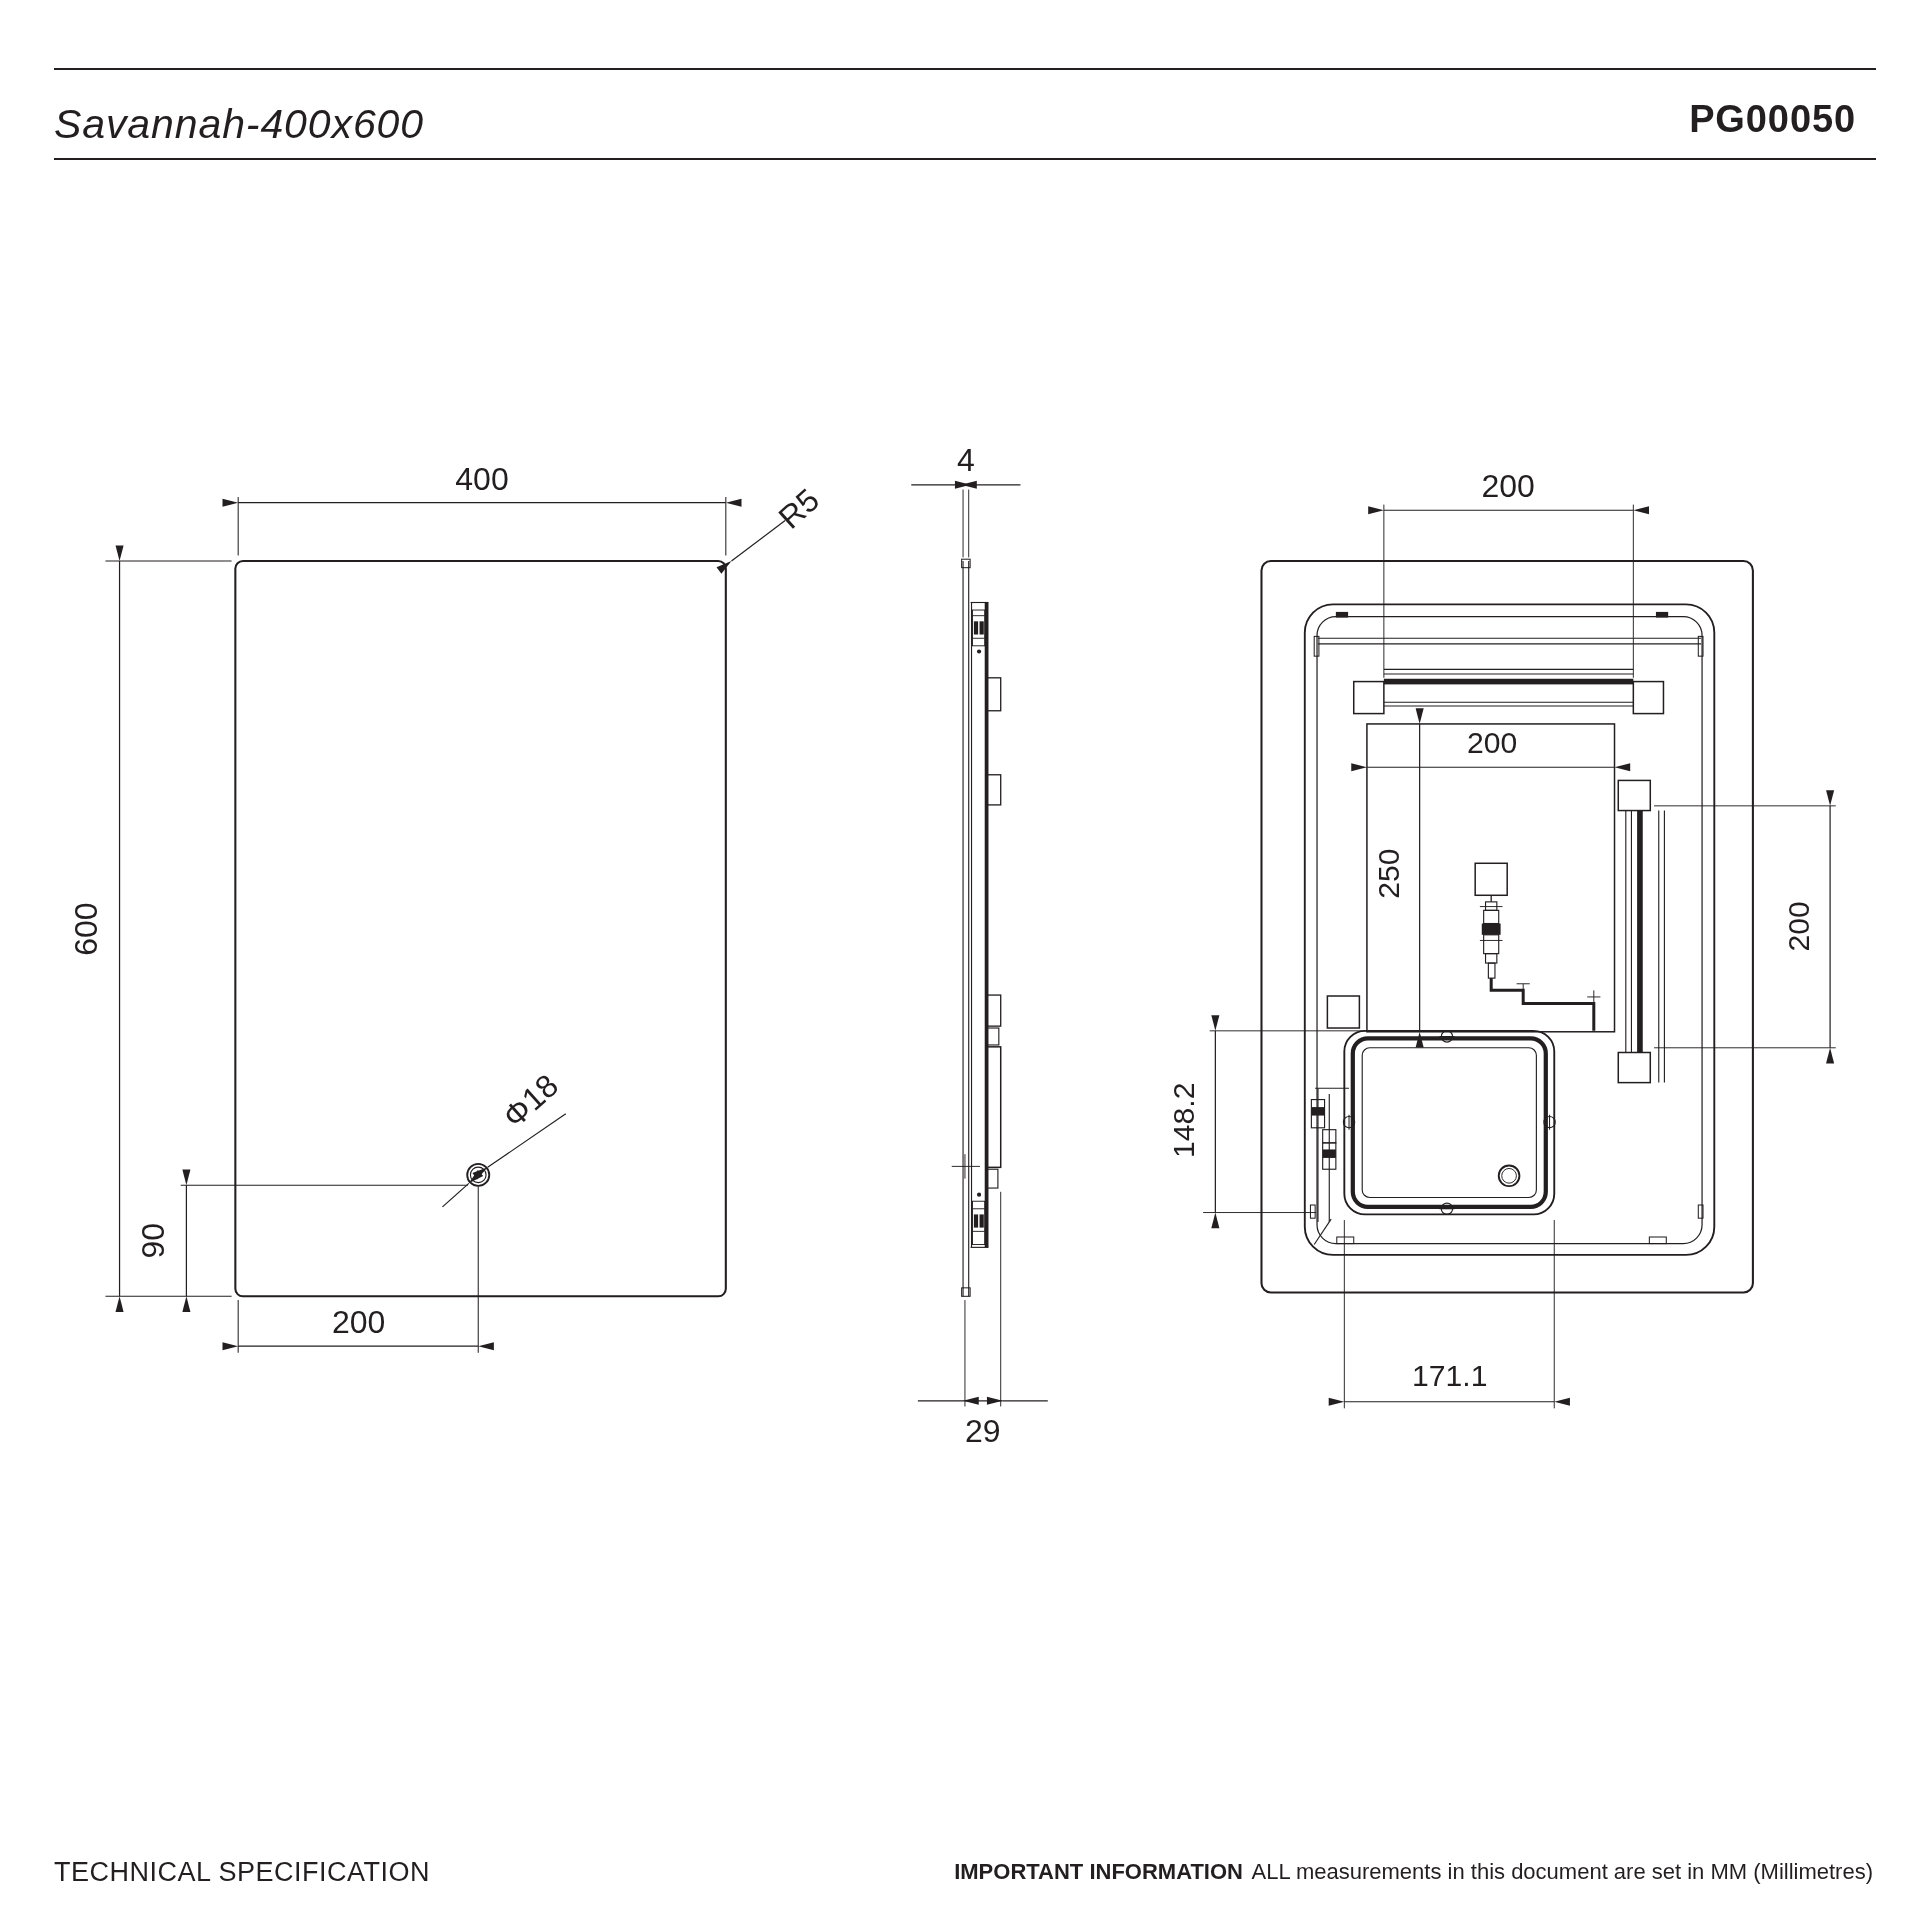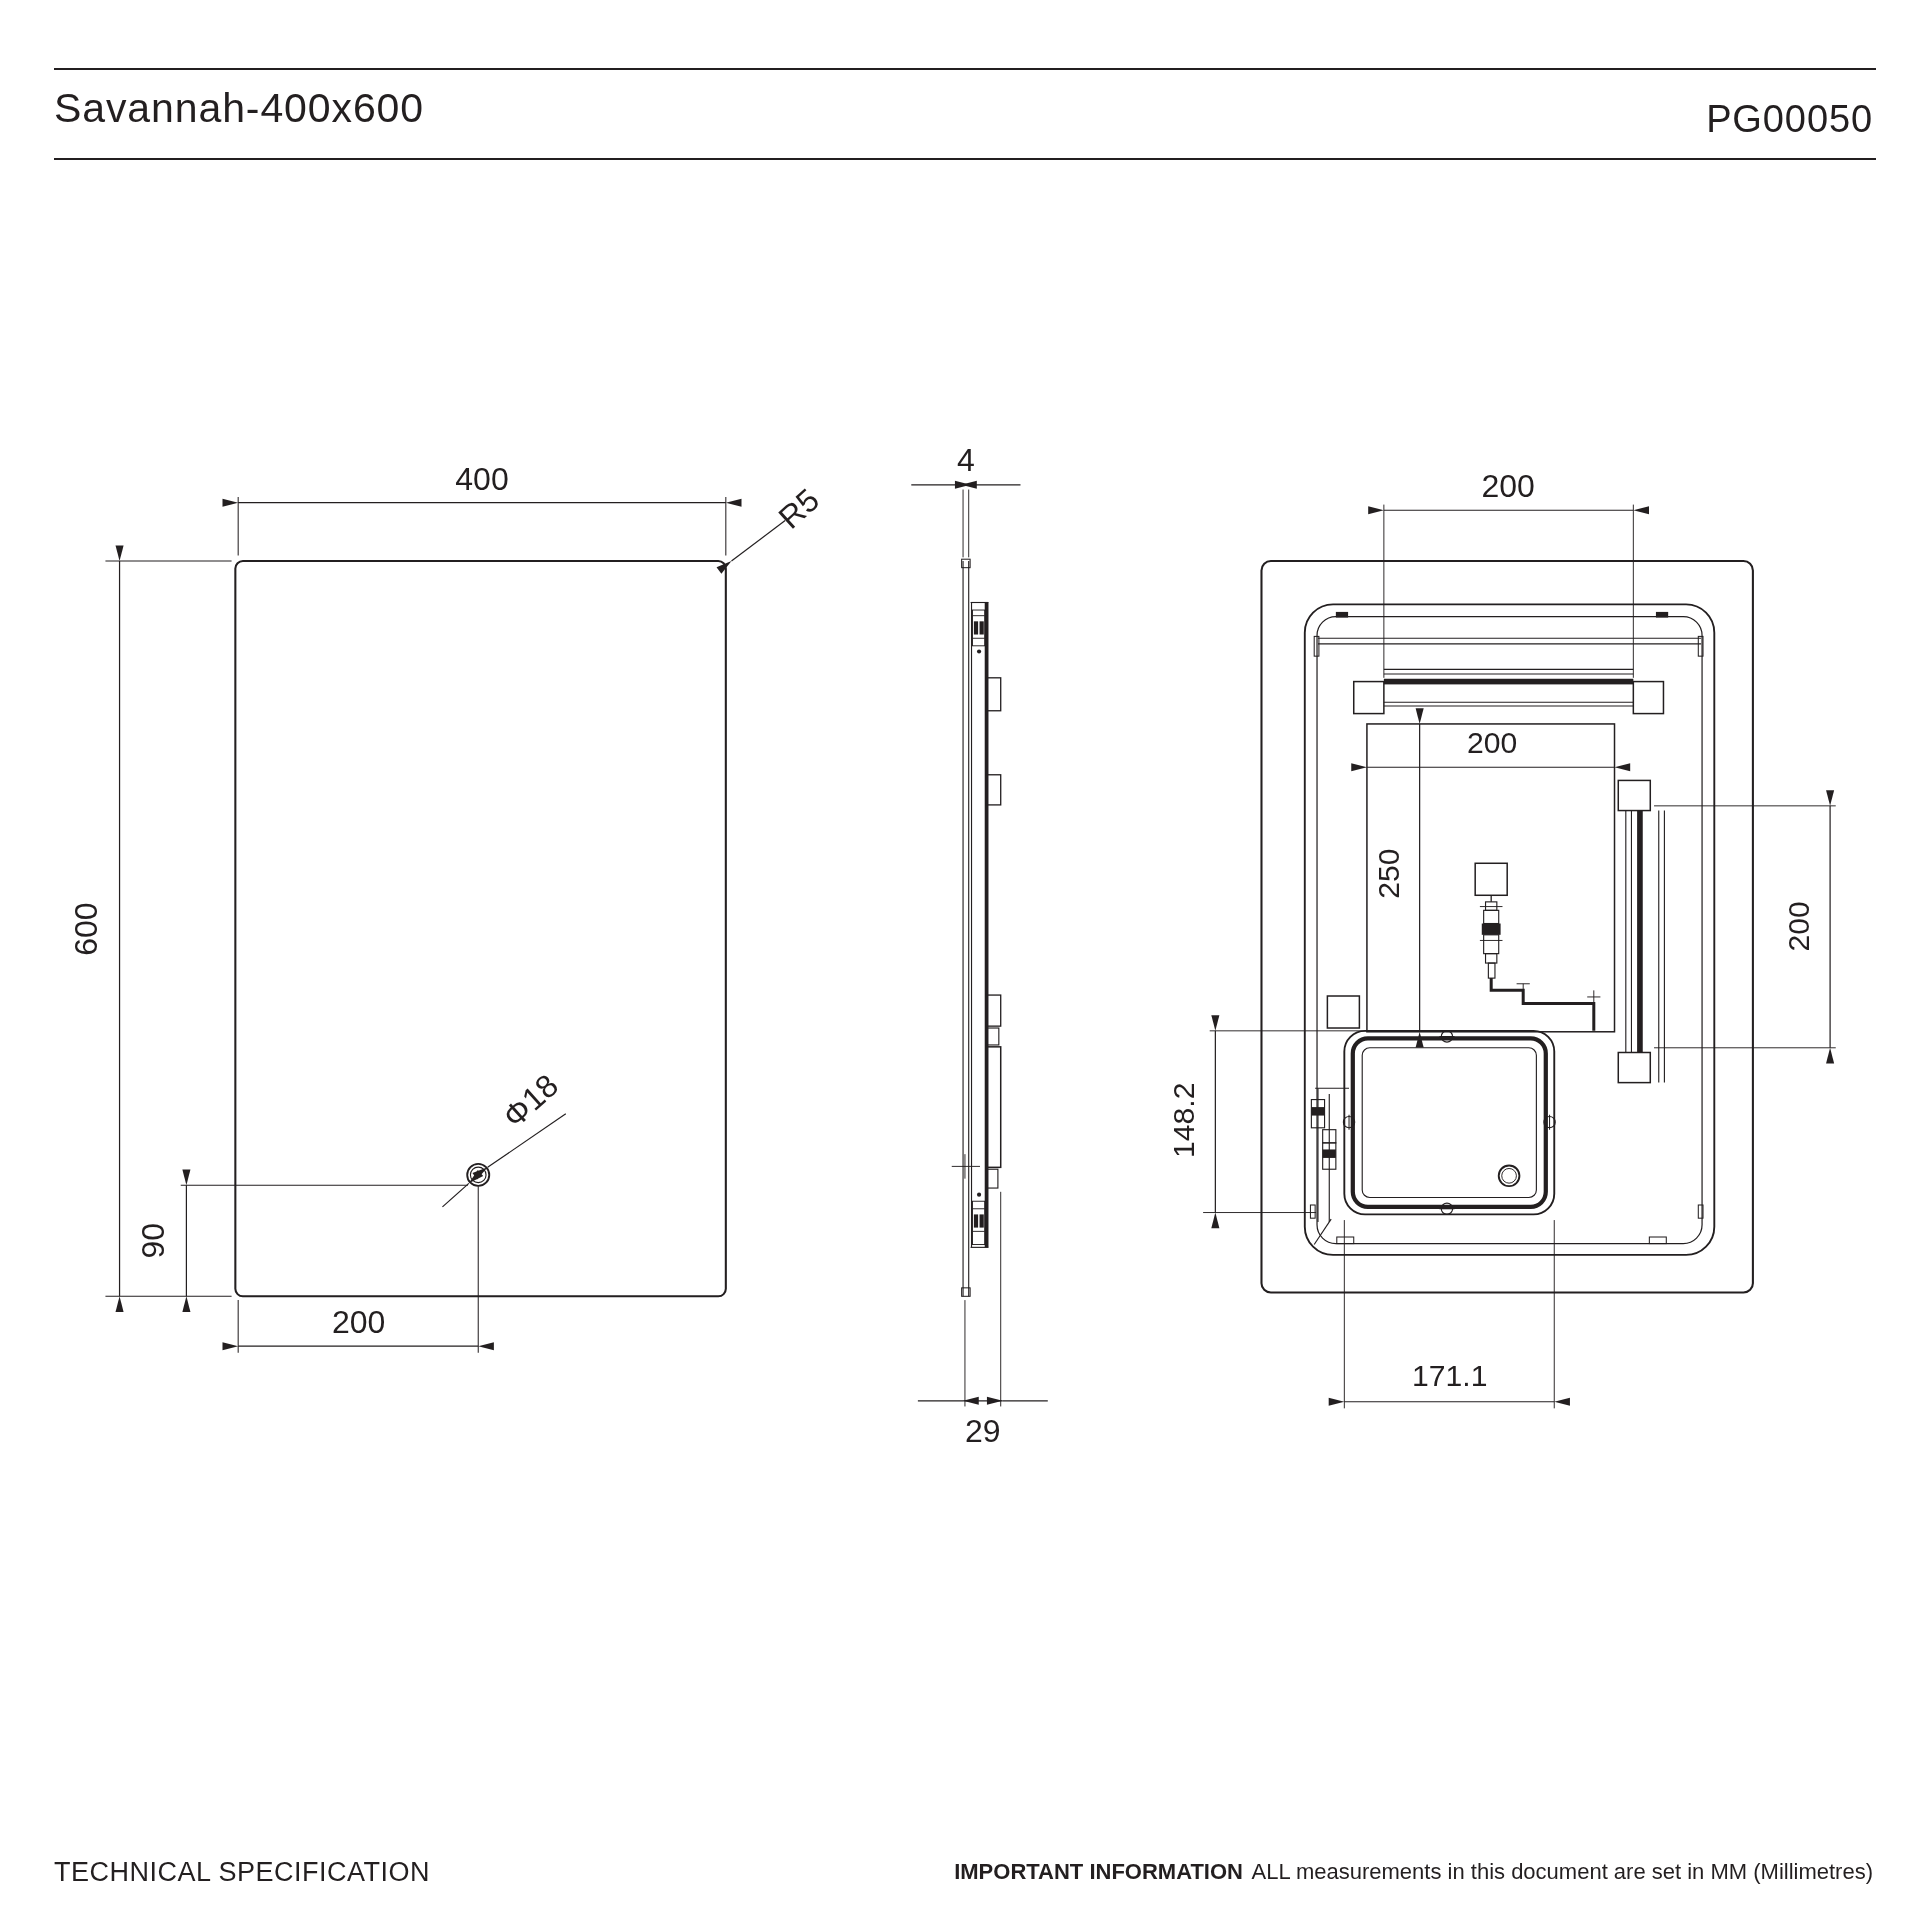--- a/index.html
+++ b/index.html
@@ -2,22 +2,22 @@
 <html style="font-size:15px"><head>
 <meta charset="utf-8">
 <style>
   html,body{margin:0;padding:0;}
   body{
     width:1928px;height:1928px;position:relative;overflow:hidden;
     background:#ffffff;color:#231f20;
     font-family:"Liberation Sans", sans-serif;
   }
   .hline{position:absolute;height:1.9px;background:#231f20;left:54px;width:1822px;}
-  #title{position:absolute;left:54px;top:85px;font-size:41px;letter-spacing:0.9px;}
-  #code{position:absolute;right:55px;top:98px;font-size:38px;letter-spacing:0.9px;}
+  #title{position:absolute;left:54px;top:101px;font-size:41px;letter-spacing:0.9px;font-style:italic;}
+  #code{position:absolute;right:72px;top:98px;font-size:38px;letter-spacing:0.9px;font-weight:bold;}
   #footer-left{position:absolute;left:54px;top:1857px;font-size:27px;letter-spacing:0.5px;}
   #footer-right{position:absolute;right:55px;top:1859px;font-size:22px;white-space:nowrap;}
   #footer-right .b{font-weight:bold;}
   #footer-right .r{margin-left:8.5px;}
   svg{position:absolute;left:0;top:0;}
   svg text{fill:#231f20;font-family:"Liberation Sans", sans-serif;}
   .dim{font-size:34px;}
   .dims{font-size:32px;}
   line,rect.o,path.o,circle.o{stroke:#231f20;fill:none;}
 </style>

